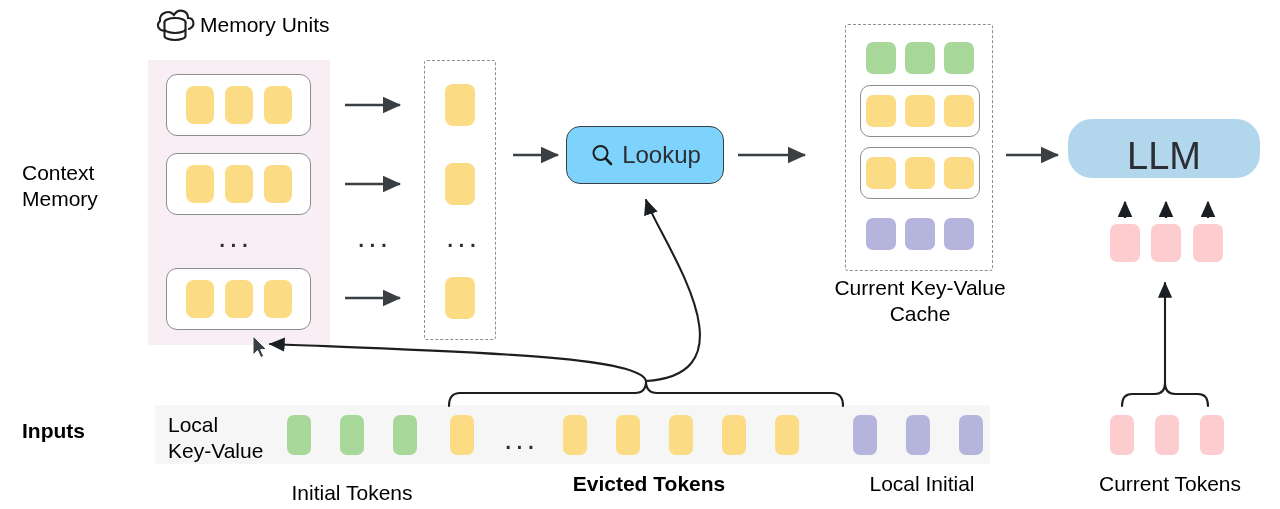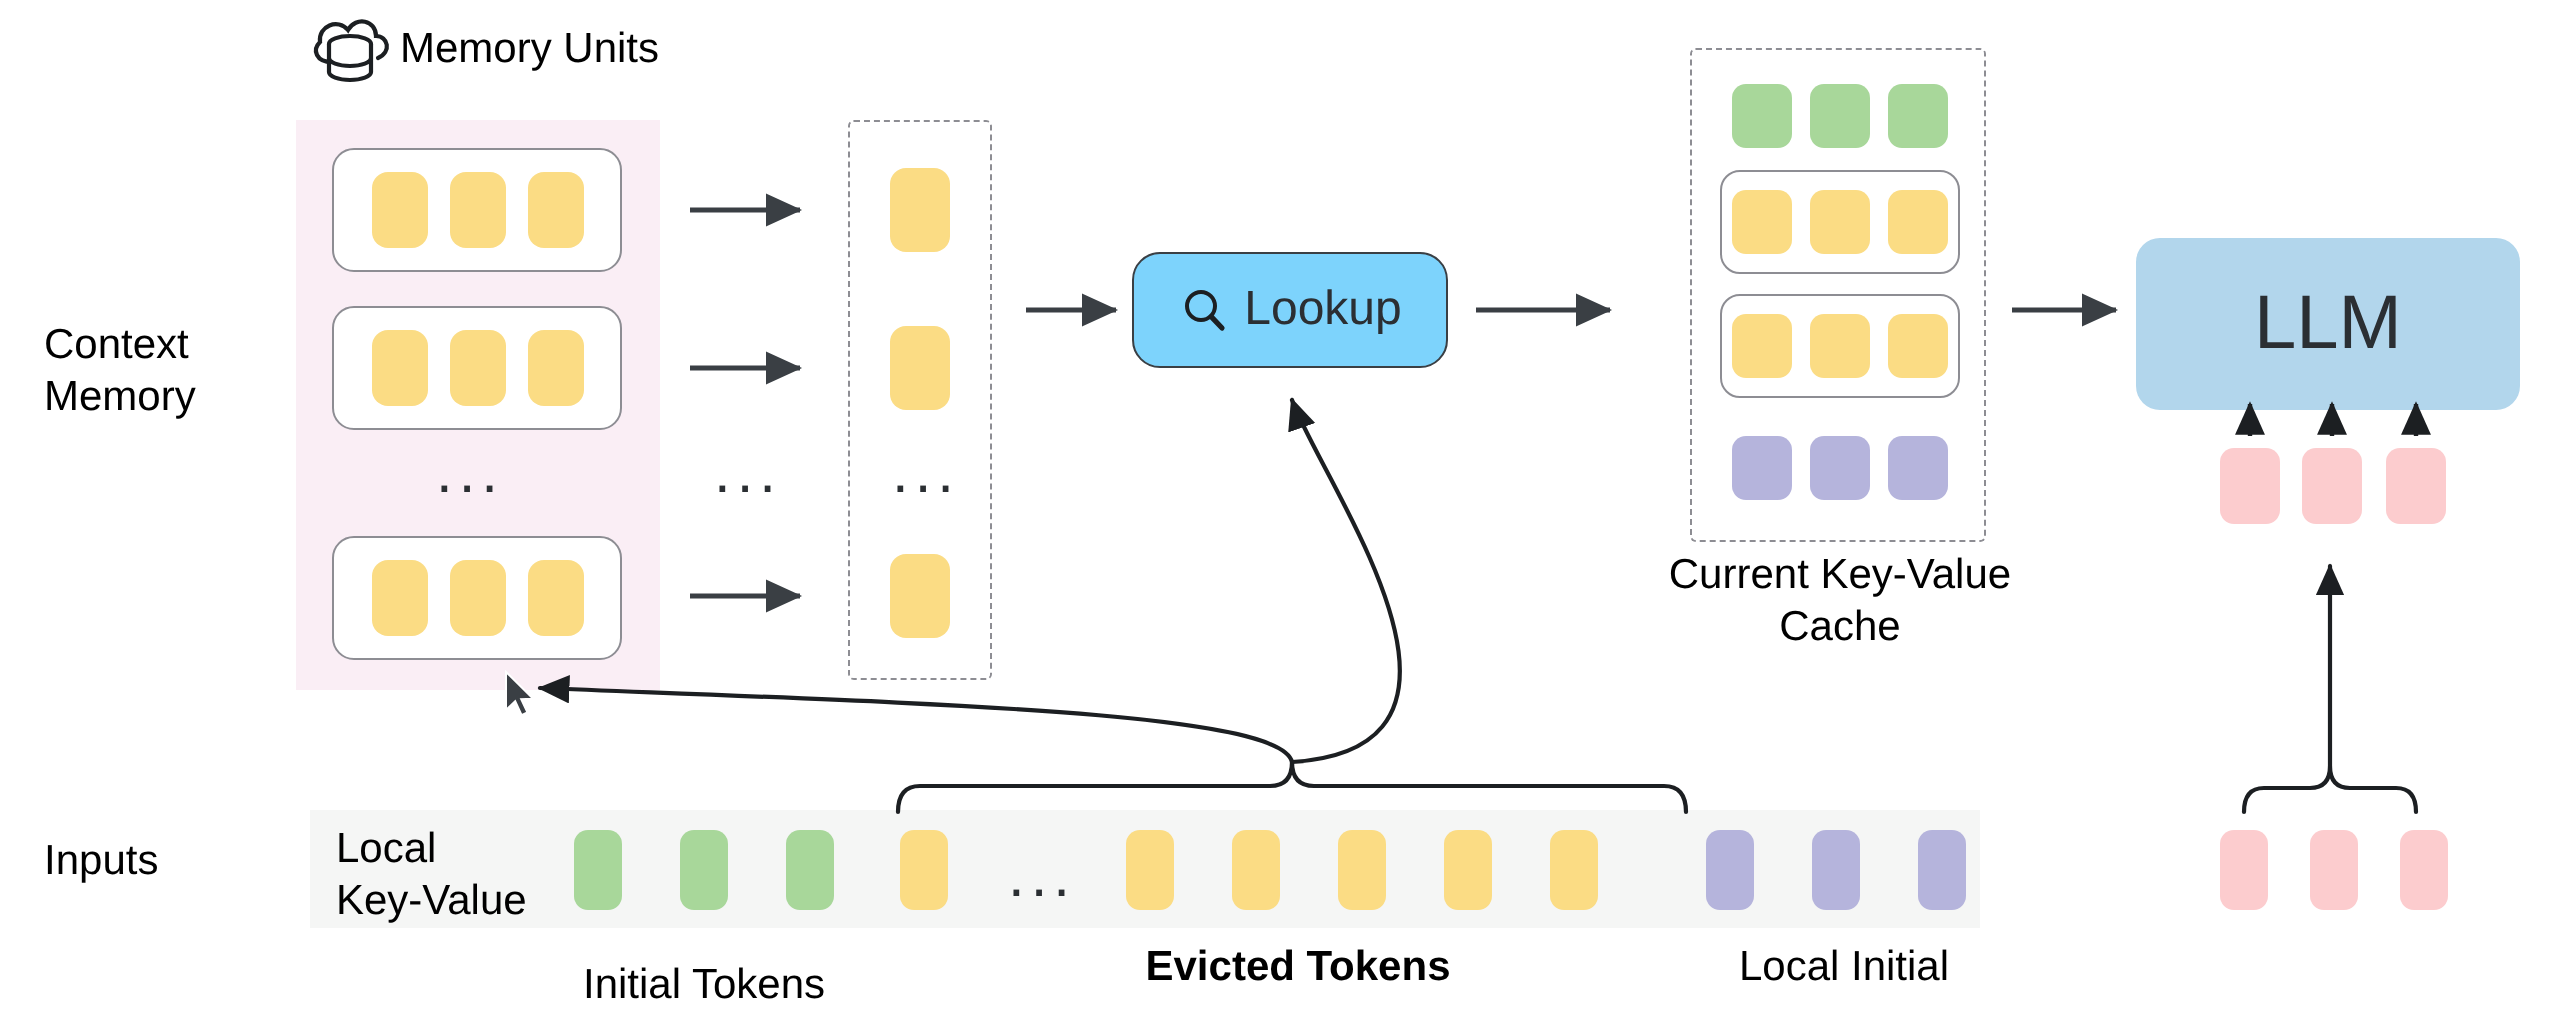--- a/index.html
+++ b/index.html
@@ -108,24 +108,24 @@
     border: 1.6px solid #3a3f44;
     border-radius: 14px;
     box-sizing: border-box;
     display: flex; align-items: center; justify-content: center; gap: 7px;
   }
   #lookup .txt { font-size: 24px; }
 
   
   #llm {
     position: absolute;
-    left: 1068px; top: 119px; width: 192px; height: 86px;
+    left: 1068px; top: 119px; width: 192px; height: 59px;
     background: #b2d6ec;
-    border-radius: 12px;
-    display: flex; align-items: center; justify-content: center;
+    border-radius: 24px;
+    display: flex; align-items: flex-end; justify-content: center;
   }
   #llm .txt { font-size: 38px; color: #2b2f33; }
 
   .tok-cur { width: 30px; height: 38px; border-radius: 7px; }
   .tok-in  { width: 24px; height: 40px; border-radius: 7px; }
 
   svg.overlay {
     position: absolute;
     left: 0; top: 0;
     width: 1280px; height: 509px;
@@ -149,21 +149,21 @@
       <path d="M10.5 18 v14 c0 2.2 4.7 4 10.5 4 s10.5-1.8 10.5-4 V18" fill="#fff" stroke="#1c1f22" stroke-width="2.1"></path>
       <path d="M10.5 25 c0 2.2 4.7 4 10.5 4 s10.5-1.8 10.5-4" fill="none" stroke="#1c1f22" stroke-width="2.1"></path>
     </svg>
   </div>
   <div class="lbl lbl-mid" style="left:200px; top:12px;">Memory Units</div>
 
 
   <div class="lbl lbl-big" style="left:22px; top:160px;">Context
 Memory</div>
 
-  <div class="lbl lbl-big" style="left:22px; top:418px;">Inputs</div>
+  <div class="lbl lbl-big" style="left:22px; top:418px;font-weight:bold;">Inputs</div>
 
   <div class="mem-unit" style="left:166px; top:74px;">
     <span class="tok tok-y tok-mem"></span>
     <span class="tok tok-y tok-mem"></span>
     <span class="tok tok-y tok-mem"></span>
   </div>
   <div class="mem-unit" style="left:166px; top:153px;">
     <span class="tok tok-y tok-mem"></span>
     <span class="tok tok-y tok-mem"></span>
     <span class="tok tok-y tok-mem"></span>
@@ -245,20 +245,21 @@
   <span class="tok tok-p tok-in abs" style="left:906px; top:415px;"></span>
   <span class="tok tok-p tok-in abs" style="left:959px; top:415px;"></span>
 
   <span class="tok tok-pk tok-in abs" style="left:1110px; top:415px;"></span>
   <span class="tok tok-pk tok-in abs" style="left:1155px; top:415px;"></span>
   <span class="tok tok-pk tok-in abs" style="left:1200px; top:415px;"></span>
 
   <div class="lbl lbl-mid center" style="left:265px; top:480px; width:174px;">Initial Tokens</div>
   <div class="lbl lbl-mid center" style="left:562px; top:471px; width:174px;font-weight:bold;">Evicted Tokens</div>
   <div class="lbl lbl-mid center" style="left:835px; top:471px; width:174px;">Local Initial</div>
+  <div class="lbl lbl-mid center" style="left:1083px; top:471px; width:174px;">Current Tokens</div>
 
   <svg class="overlay">
     <defs>
       <marker id="ah" markerWidth="9" markerHeight="9" refX="6.6" refY="3.2" orient="auto" markerUnits="strokeWidth">
         <path d="M0,0 L7,3.2 L0,6.4 z" fill="#3a3f44"></path>
       </marker>
       <marker id="ah2" markerWidth="10" markerHeight="10" refX="7" refY="3.4" orient="auto" markerUnits="strokeWidth">
         <path d="M0,0 L7.6,3.4 L0,6.8 z" fill="#1c1f22"></path>
       </marker>
     </defs>

